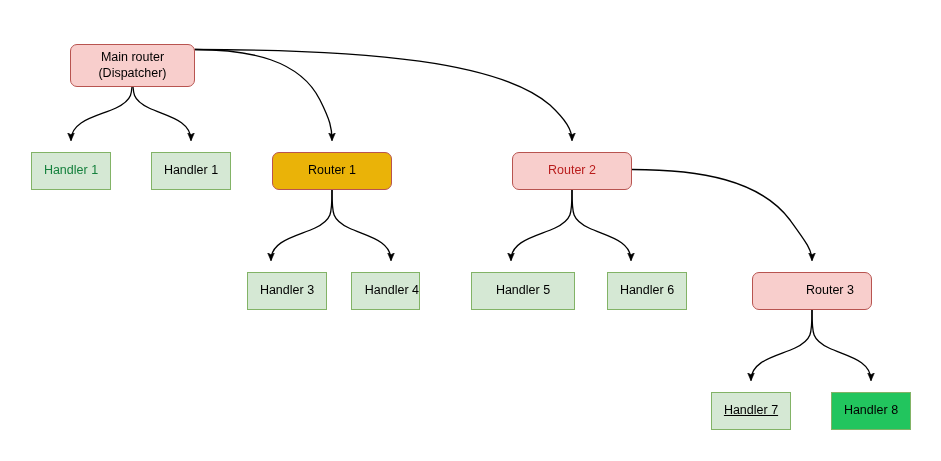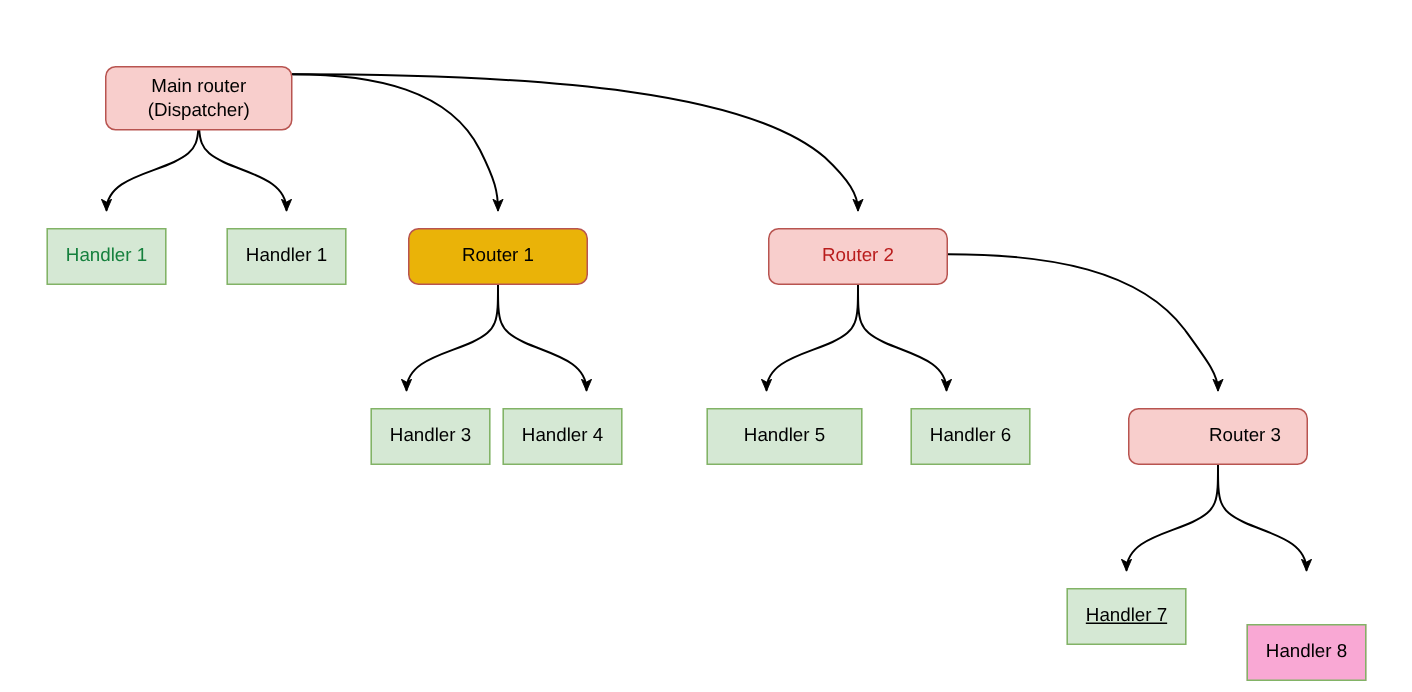--- a/index.html
+++ b/index.html
@@ -83,21 +83,21 @@
   </svg>
 
   <div id="nodes-group">
       <div class="node node-router" style="left: 70px; top: 28px; width: 125px; height: 43px; background: rgb(248, 206, 204); border-color: rgb(184, 84, 80); color: rgb(0, 0, 0); margin-top: 16px;"><span class="node-label">Main router
 (Dispatcher)</span></div>
       <div class="node node-handler" style="left: 31px; top: 152px; width: 80px; height: 38px; background: rgb(213, 232, 212); border-color: rgb(130, 179, 102); color: #15803d;"><span class="node-label">Handler 1</span></div>
       <div class="node node-handler" style="left: 151px; top: 152px; width: 80px; height: 38px; background: rgb(213, 232, 212); border-color: rgb(130, 179, 102); color: rgb(0, 0, 0);"><span class="node-label">Handler 1</span></div>
       <div class="node node-router" style="left: 272px; top: 152px; width: 120px; height: 38px; background: #eab308; border-color: rgb(184, 84, 80); color: rgb(0, 0, 0);"><span class="node-label">Router 1</span></div>
       <div class="node node-router" style="left: 512px; top: 152px; width: 120px; height: 38px; background: rgb(248, 206, 204); border-color: rgb(184, 84, 80); color: #b91c1c;"><span class="node-label">Router 2</span></div>
       <div class="node node-handler" style="left: 231px; top: 272px; width: 80px; height: 38px; background: rgb(213, 232, 212); border-color: rgb(130, 179, 102); color: rgb(0, 0, 0); margin-left: 16px;"><span class="node-label">Handler 3</span></div>
-      <div class="node node-handler" style="left: 335px; top: 272px; width: 80px; height: 38px; background: rgb(213, 232, 212); border-color: rgb(130, 179, 102); color: rgb(0, 0, 0);"><span class="node-label">Handler 4</span></div>
+      <div class="node node-handler" style="left: 351px; top: 272px; width: 69px; height: 38px; background: rgb(213, 232, 212); border-color: rgb(130, 179, 102); color: rgb(0, 0, 0); justify-content: flex-end;"><span class="node-label">Handler 4</span></div>
       <div class="node node-handler" style="left: 471px; top: 272px; width: 104px; height: 38px; background: rgb(213, 232, 212); border-color: rgb(130, 179, 102); color: rgb(0, 0, 0);"><span class="node-label">Handler 5</span></div>
       <div class="node node-handler" style="left: 607px; top: 272px; width: 80px; height: 38px; background: rgb(213, 232, 212); border-color: rgb(130, 179, 102); color: rgb(0, 0, 0);"><span class="node-label">Handler 6</span></div>
       <div class="node node-router" style="left: 752px; top: 272px; width: 120px; height: 38px; background: rgb(248, 206, 204); border-color: rgb(184, 84, 80); color: rgb(0, 0, 0); padding-left: 36px;"><span class="node-label">Router 3</span></div>
       <div class="node node-handler" style="left: 711px; top: 392px; width: 80px; height: 38px; background: rgb(213, 232, 212); border-color: rgb(130, 179, 102); color: rgb(0, 0, 0); text-decoration: underline;"><span class="node-label">Handler 7</span></div>
-      <div class="node node-handler" style="left: 831px; top: 392px; width: 80px; height: 38px; background: #f9a8d4; border-color: rgb(130, 179, 102); color: rgb(0, 0, 0); margin-top: 24px;"><span class="node-label">Handler 8</span></div>
+      <div class="node node-handler" style="left: 831px; top: 392px; width: 80px; height: 38px; background: #22c55e; border-color: rgb(130, 179, 102); color: rgb(0, 0, 0);"><span class="node-label">Handler 8</span></div>
     </div>
 
 </div>
 
 </body></html>

